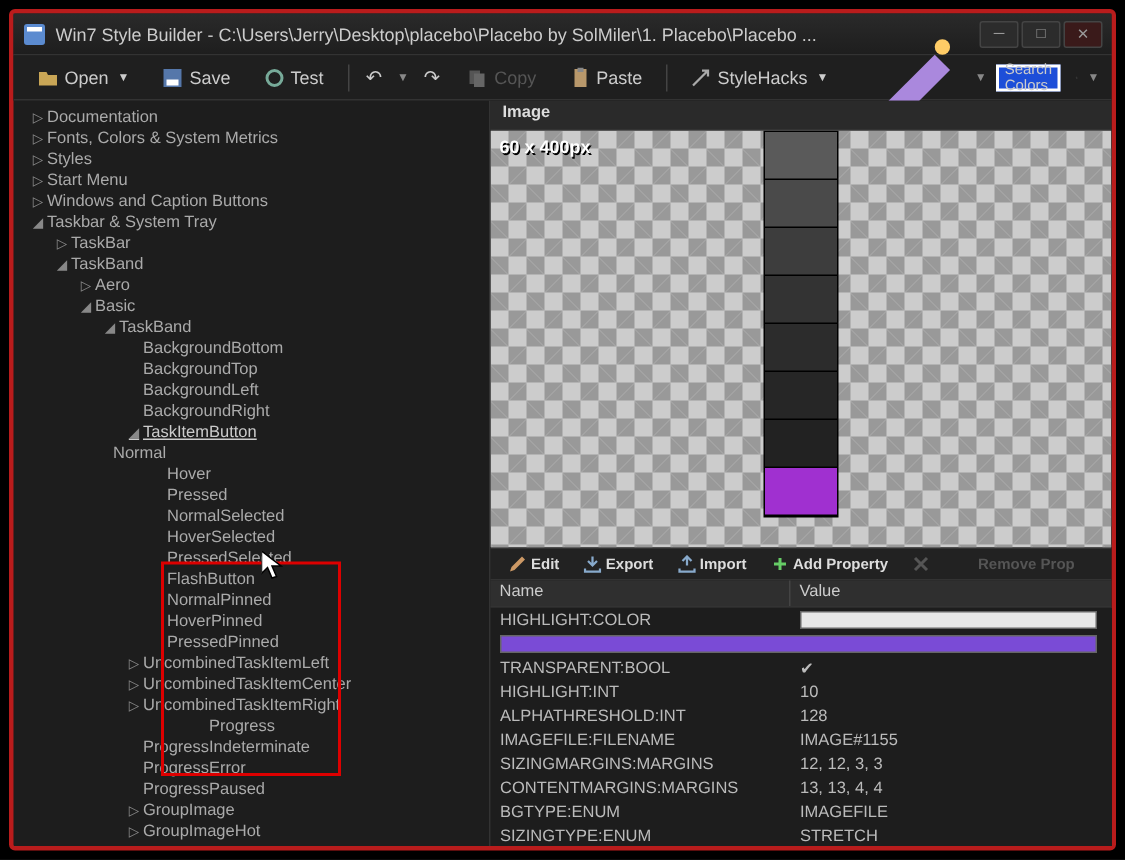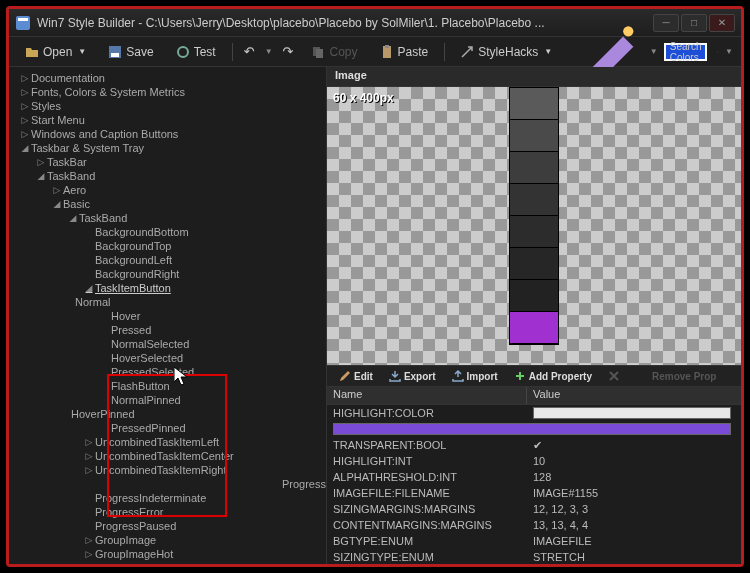--- a/index.html
+++ b/index.html
@@ -222,41 +222,41 @@
           <span>PressedSelected</span>
         </div>
         <div class="tree-item" style="padding-left: 90px;">
           <span class="expander"></span>
           <span>FlashButton</span>
         </div>
         <div class="tree-item" style="padding-left: 90px;">
           <span class="expander"></span>
           <span>NormalPinned</span>
         </div>
-        <div class="tree-item" style="padding-left: 50px; align-items: center;">
+        <div class="tree-item" style="padding-left: 90px; align-items: center;">
           <span class="expander"></span>
           <span>HoverPinned</span>
         </div>
         <div class="tree-item" style="padding-left: 90px;">
           <span class="expander"></span>
           <span>PressedPinned</span>
         </div>
         <div class="tree-item" style="padding-left: 74px;">
           <span class="expander">▷</span>
           <span>UncombinedTaskItemLeft</span>
         </div>
         <div class="tree-item" style="padding-left: 74px;">
           <span class="expander">▷</span>
           <span>UncombinedTaskItemCenter</span>
         </div>
         <div class="tree-item" style="padding-left: 74px;">
           <span class="expander">▷</span>
           <span>UncombinedTaskItemRight</span>
         </div>
-        <div class="tree-item" style="padding-left: 86px; justify-content: flex-end;">
+        <div class="tree-item" style="padding-left: 118px;">
           <span class="expander"></span>
           <span>Progress</span>
         </div>
         <div class="tree-item" style="padding-left: 74px;">
           <span class="expander"></span>
           <span>ProgressIndeterminate</span>
         </div>
         <div class="tree-item" style="padding-left: 74px;">
           <span class="expander"></span>
           <span>ProgressError</span>

